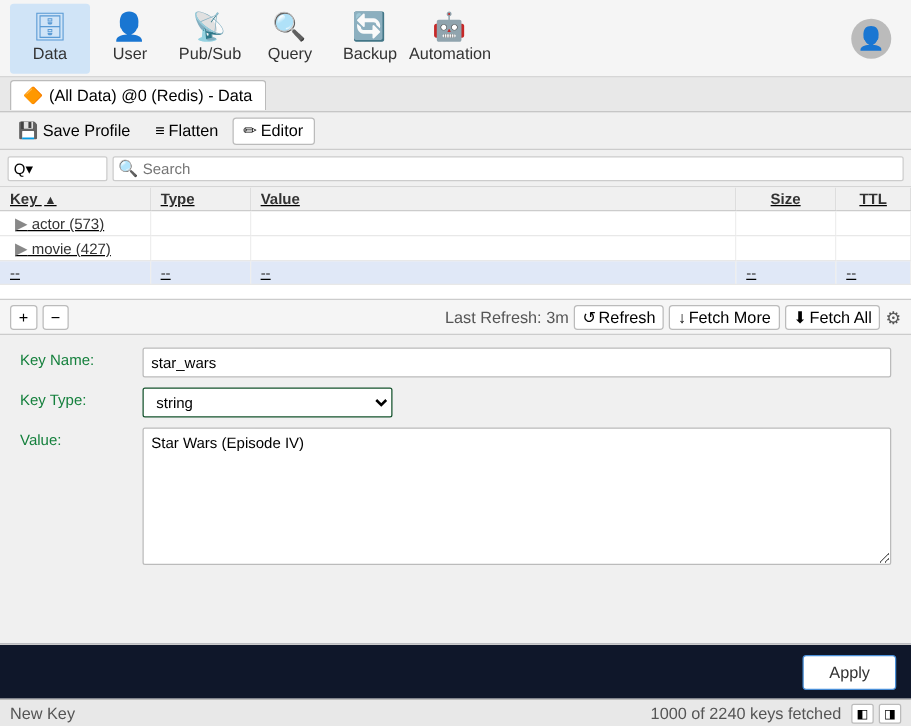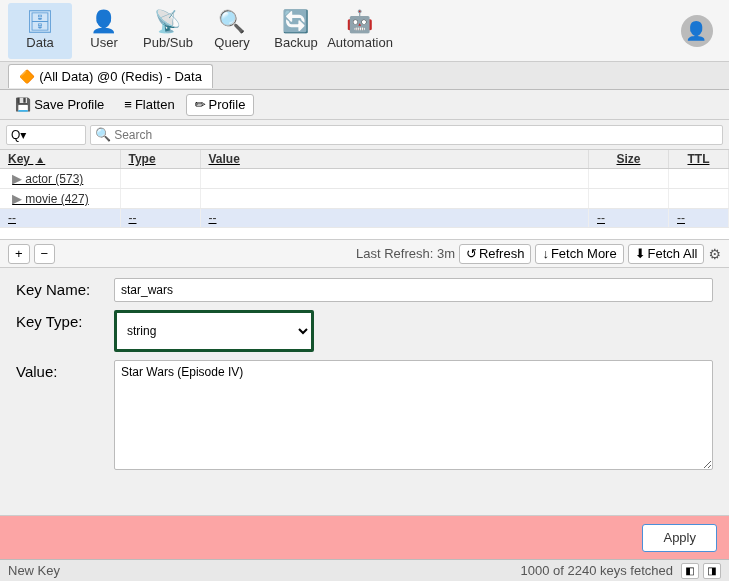--- a/index.html
+++ b/index.html
@@ -216,64 +216,64 @@
       overflow-y: auto;
     }
     .form-row {
       display: flex;
       align-items: flex-start;
       gap: 8px;
     }
     .form-label {
       width: 90px;
       padding-top: 3px;
-      font-size: 15px;
-      color: #000000;
+      font-size: 12px;
+      color: #15803d;
       flex-shrink: 0;
     }
     .form-control {
       flex: 1;
     }
     .form-input {
       width: 100%;
       border: 1px solid #bbb;
       background: #fff;
       padding: 3px 6px;
       font-size: 12px;
       border-radius: 2px;
       height: 24px;
     }
     .form-select {
       width: 200px;
-      border: 3px solid #14532d;
+      border: 1px solid #14532d;
       background: #fff;
       padding: 2px 6px;
       font-size: 12px;
       border-radius: 2px;
-      height: 42px;
+      height: 24px;
       appearance: auto;
     }
     .form-textarea {
       width: 100%;
       border: 1px solid #bbb;
       background: #fff;
       padding: 4px 6px;
       font-size: 12px;
       border-radius: 2px;
       resize: vertical;
       height: 110px;
       font-family: inherit;
     }
 
     
     .bottom-panel {
       display: flex;
       align-items: center;
       justify-content: flex-end;
-      background: #fca5a5;
+      background: #0f172a;
       border-top: 1px solid #ccc;
       padding: 6px 12px;
       gap: 8px;
       height: 44px;
     }
     .btn-apply {
       padding: 4px 20px;
       background: #fff;
       border: 1px solid #4a90d9;
       border-radius: 3px;
@@ -371,21 +371,21 @@
   <button class="action-btn">
     <span class="action-btn-icon">💾</span>
     <span>Save Profile</span>
   </button>
   <button class="action-btn">
     <span class="action-btn-icon">≡</span>
     <span>Flatten</span>
   </button>
   <button class="action-btn active-tab">
     <span class="action-btn-icon">✏</span>
-    <span>Profile</span>
+    <span>Editor</span>
   </button>
 </div>
 
 <div class="search-bar">
   <input class="filter-input" value="Q▾" style="">
   <div class="search-container">
     <span class="search-icon">🔍</span>
     <input type="text" placeholder="Search" style="">
   </div>
 </div>

